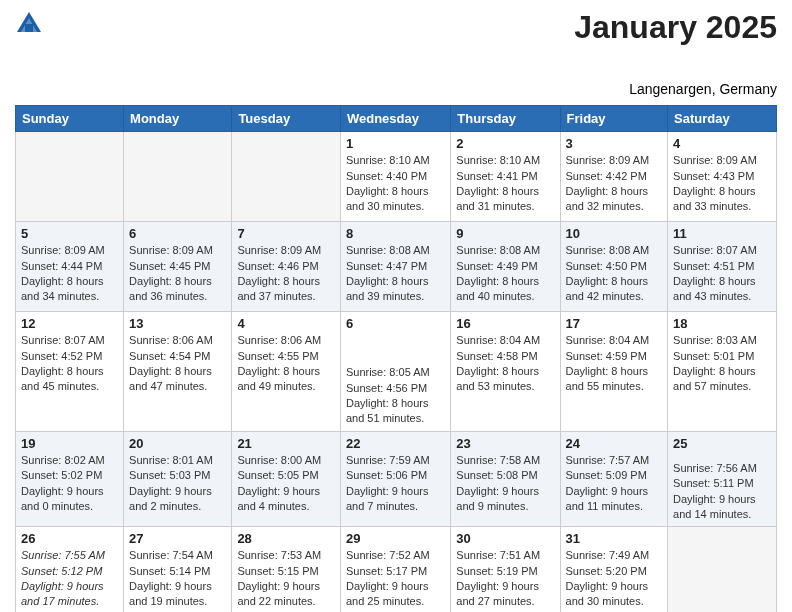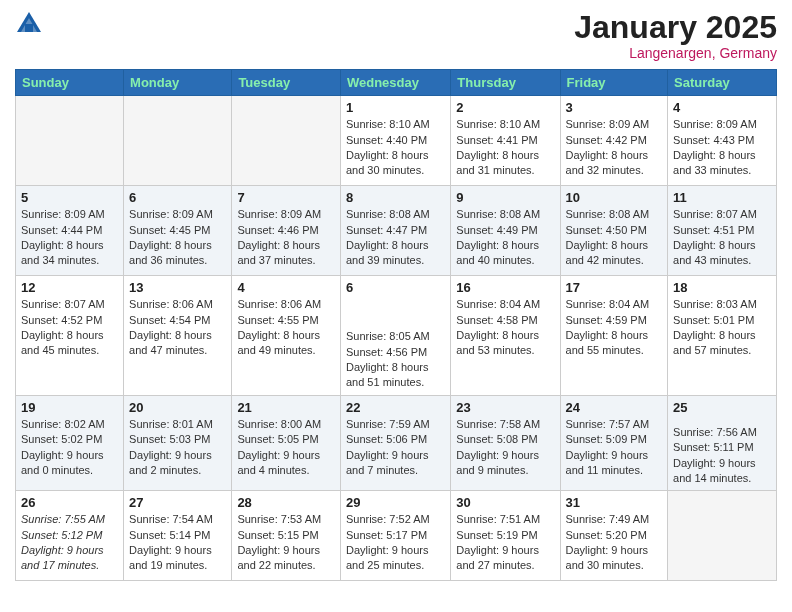--- a/index.html
+++ b/index.html
@@ -41,30 +41,31 @@
       text-align: right;
     }
     .month-title {
       font-size: 32px;
       font-weight: bold;
       color: #222;
       line-height: 1.1;
     }
     .location {
       font-size: 14px;
-      color: #be185d;
+      color: #000000;
+      margin-top: 36px;
     }
     .calendar {
       width: 100%;
       border-collapse: collapse;
       border: 1px solid #bbb;
     }
     .calendar th {
       background: #2a6db5;
-      color: #86efac;
+      color: #ffffff;
       font-size: 13px;
       font-weight: bold;
       padding: 5px 6px;
       text-align: left;
       border: 1px solid #2060a0;
     }
     .calendar td {
       vertical-align: top;
       border: 1px solid #ccc;
       padding: 4px 5px;

